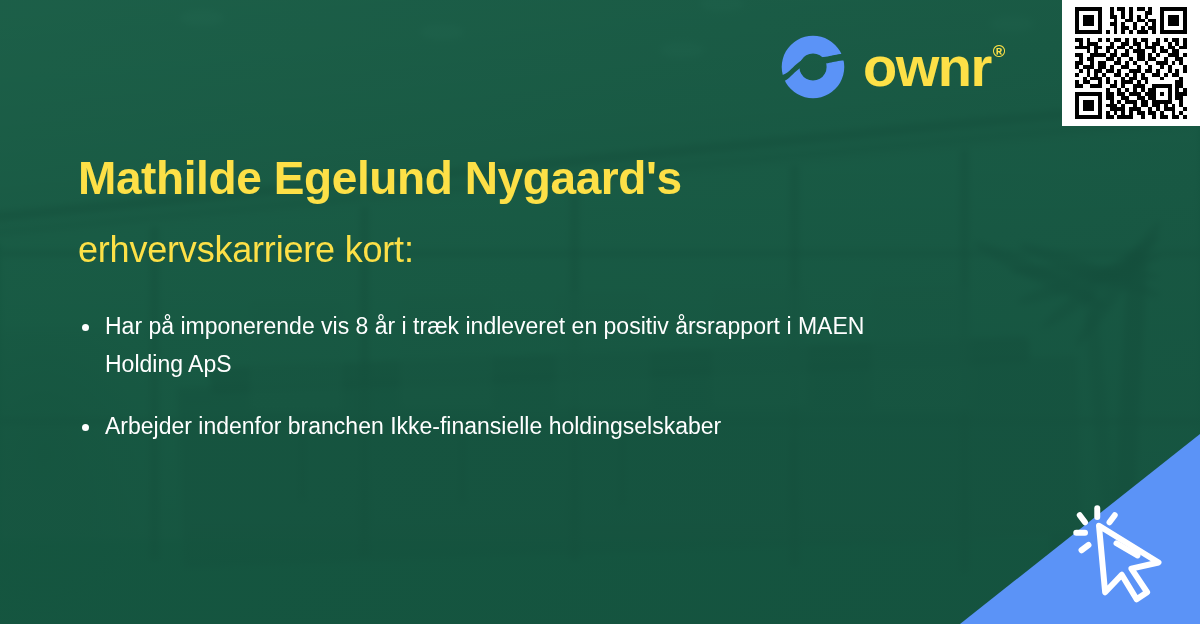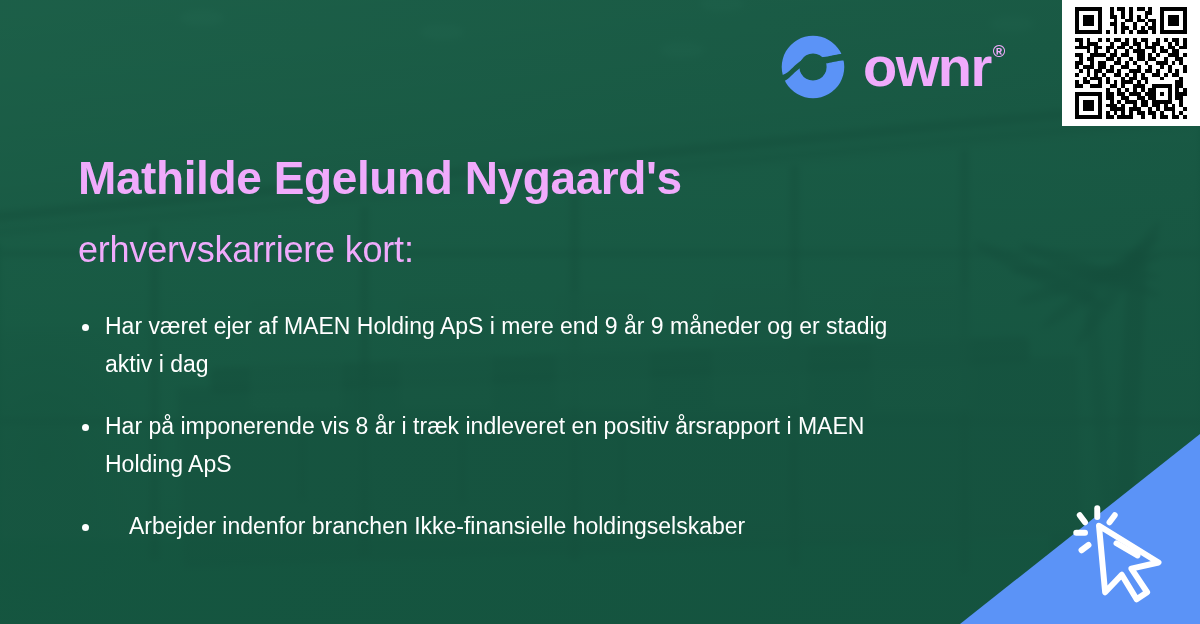--- a/index.html
+++ b/index.html
@@ -134,21 +134,21 @@
 
   
   .logo {
     position:absolute; left:779px; top:33px;
     display:flex; align-items:center; gap:16px;
     z-index:6;
   }
   .logo-mark { width:68px; height:68px; display:block; }
   .logo-word {
     display:flex; align-items:flex-start;
-    color:#f0abfc;
+    color:#fde047;
     font-size:56px;
     font-weight:bold;
     letter-spacing:-1.5px;
     line-height:1;
   }
   .logo-reg { font-size:17px; line-height:1; margin-top:4px; margin-left:2px; font-weight:bold; }
 
   
   .qr-panel {
     position:absolute; right:0; top:0;
@@ -156,21 +156,21 @@
     background:#ffffff;
     display:flex; align-items:center; justify-content:center;
     z-index:6;
   }
   .qr-panel svg { width:112px; height:112px; display:block; }
 
   
   .headline {
     position:absolute; left:78px; top:152px;
     z-index:5;
-    color:#f0abfc;
+    color:#fde047;
   }
   .h-line1 {
     font-size:46px; font-weight:bold; line-height:1.15;
     letter-spacing:-0.4px;
     white-space:nowrap;
   }
   .h-line2 {
     font-size:36px; font-weight:normal; line-height:1.3;
     margin-top:22px;
     letter-spacing:-0.2px;
@@ -184,21 +184,21 @@
     width:880px;
   }
   .bullet {
     display:flex;
     align-items:flex-start;
     margin-bottom:24px;
     font-size:23px;
     line-height:1.65;
     font-weight:500;
   }
-  .bullet:last-child { margin-bottom:16px;gap:24px; }
+  .bullet:last-child { margin-bottom:16px; }
   .dot {
     flex:0 0 auto;
     width:7px; height:7px;
     border-radius:50%;
     background:#ffffff;
     margin:16px 16px 0 4px;
   }
   .btext { flex:1 1 auto; max-width:800px; }
 
   
@@ -537,24 +537,20 @@
   </div>
 
   <div class="headline">
     <div class="h-line1">Mathilde Egelund Nygaard's</div>
     <div class="h-line2">erhvervskarriere kort:</div>
   </div>
 
   <div class="bullets">
     <div class="bullet">
       <span class="dot"></span>
-      <span class="btext">Har været ejer af MAEN Holding ApS i mere end 9 år 9 måneder og er stadig aktiv i dag</span>
-    </div>
-    <div class="bullet">
-      <span class="dot"></span>
       <span class="btext">Har på imponerende vis 8 år i træk indleveret en positiv årsrapport i MAEN Holding ApS</span>
     </div>
     <div class="bullet">
       <span class="dot"></span>
       <span class="btext">Arbejder indenfor branchen Ikke-finansielle holdingselskaber</span>
     </div>
   </div>
 
   <div class="corner">
     <div class="tri"></div>

